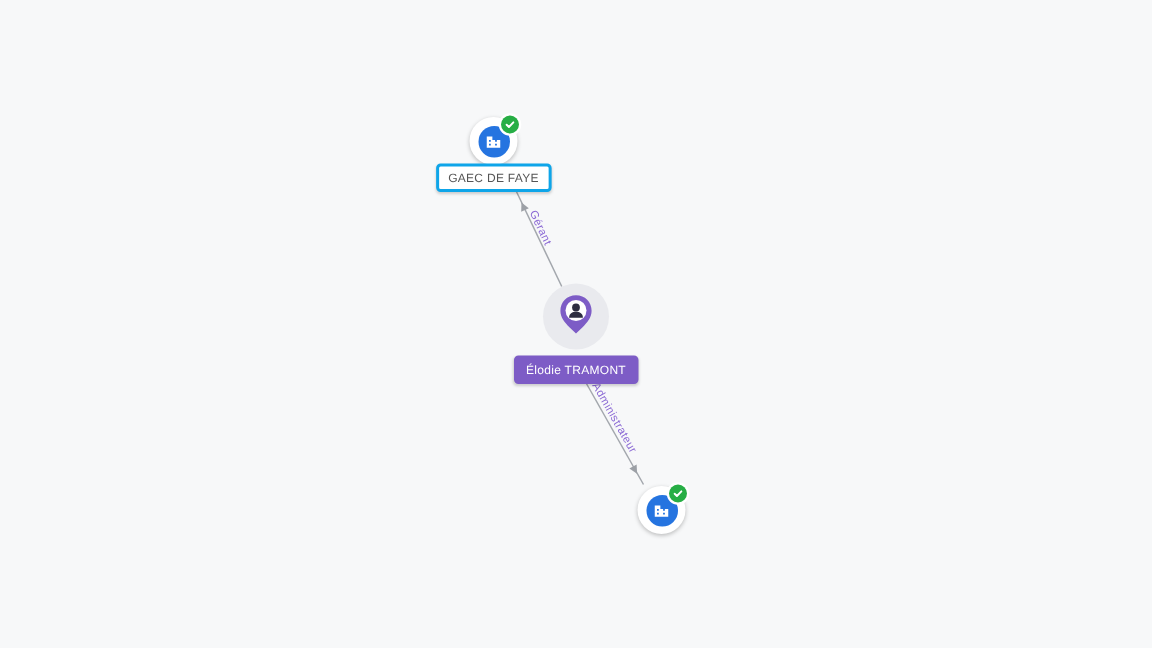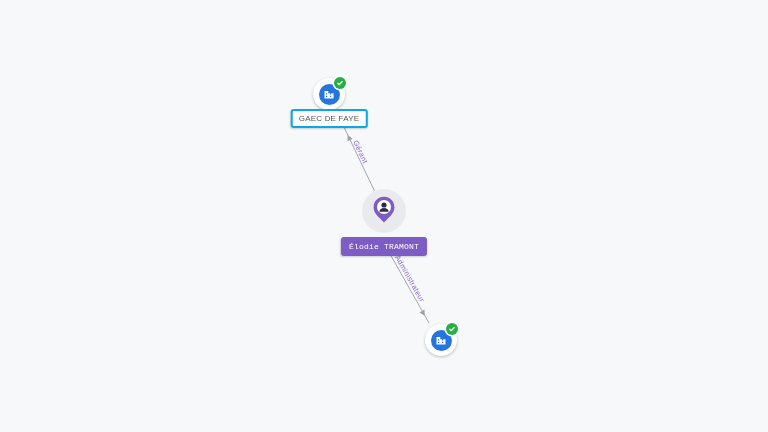--- a/index.html
+++ b/index.html
@@ -66,21 +66,20 @@
     border-radius:3px;
     background:#fff;
     color:#555;
     box-shadow:0 1px 2px rgba(0,0,0,.18);
     border:2px solid #0ea5e9;
   }
   .person-label {
     background:#7d5cc6;
     border-color:#7d5cc6;
     color:#fff;
-    font-family:Liberation Mono, monospace;
   }
 </style>
 </head>
 <body>
 
 <div class="viewport">
 
   <svg class="edge-layer" width="768" height="432" viewBox="0 0 768 432">
     <g>
       <line class="edge-line" x1="374.5" y1="191" x2="343" y2="125"></line>

